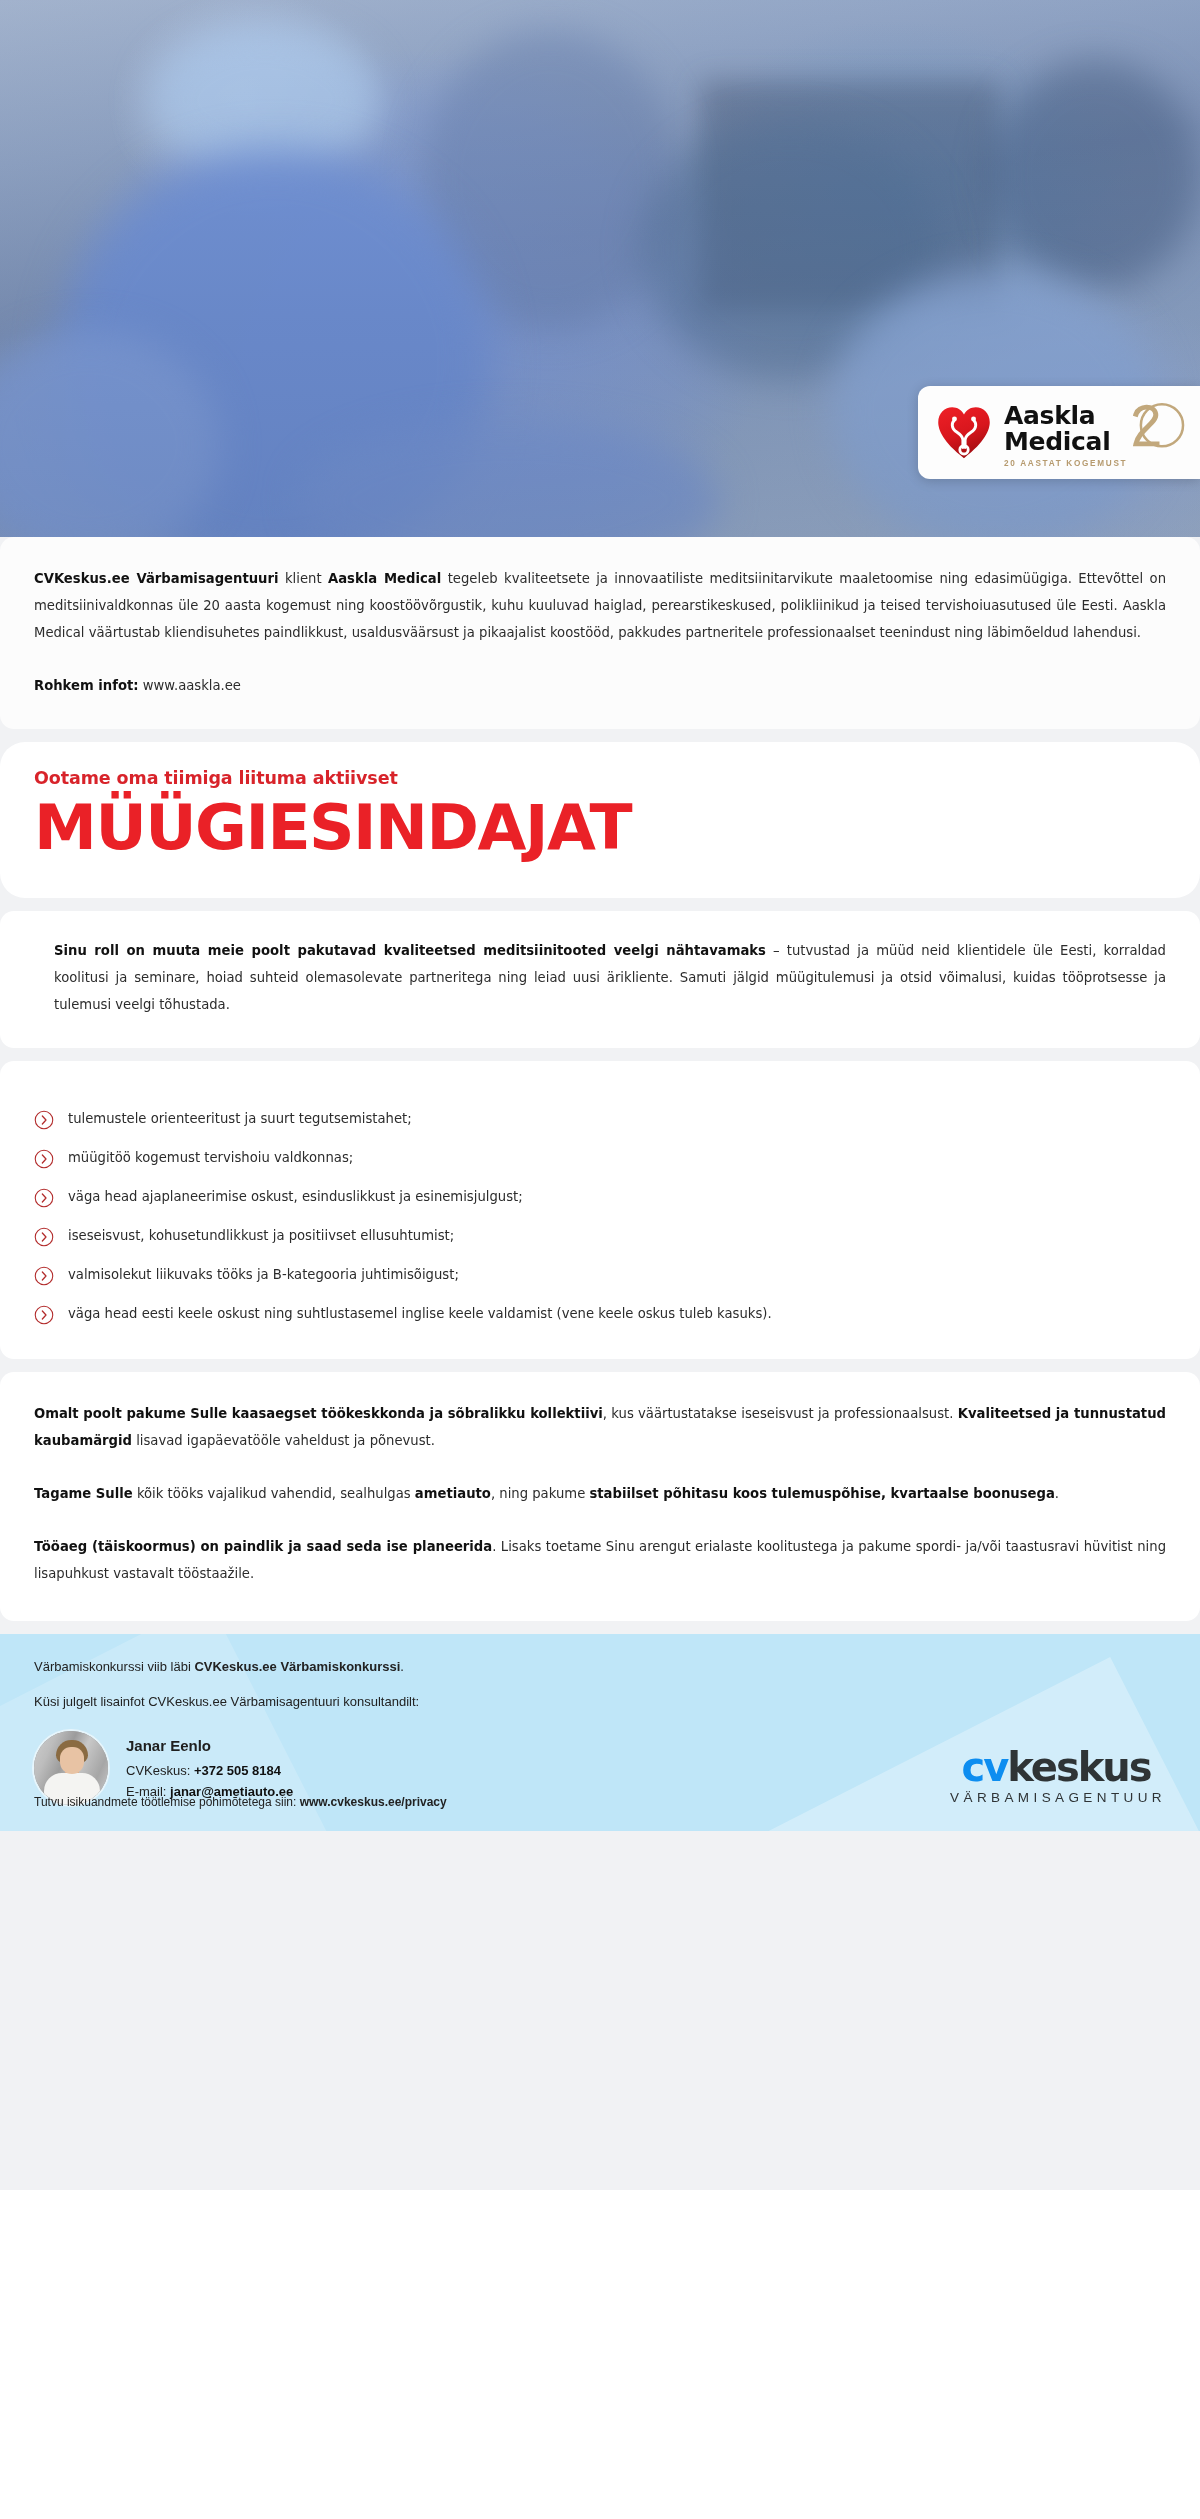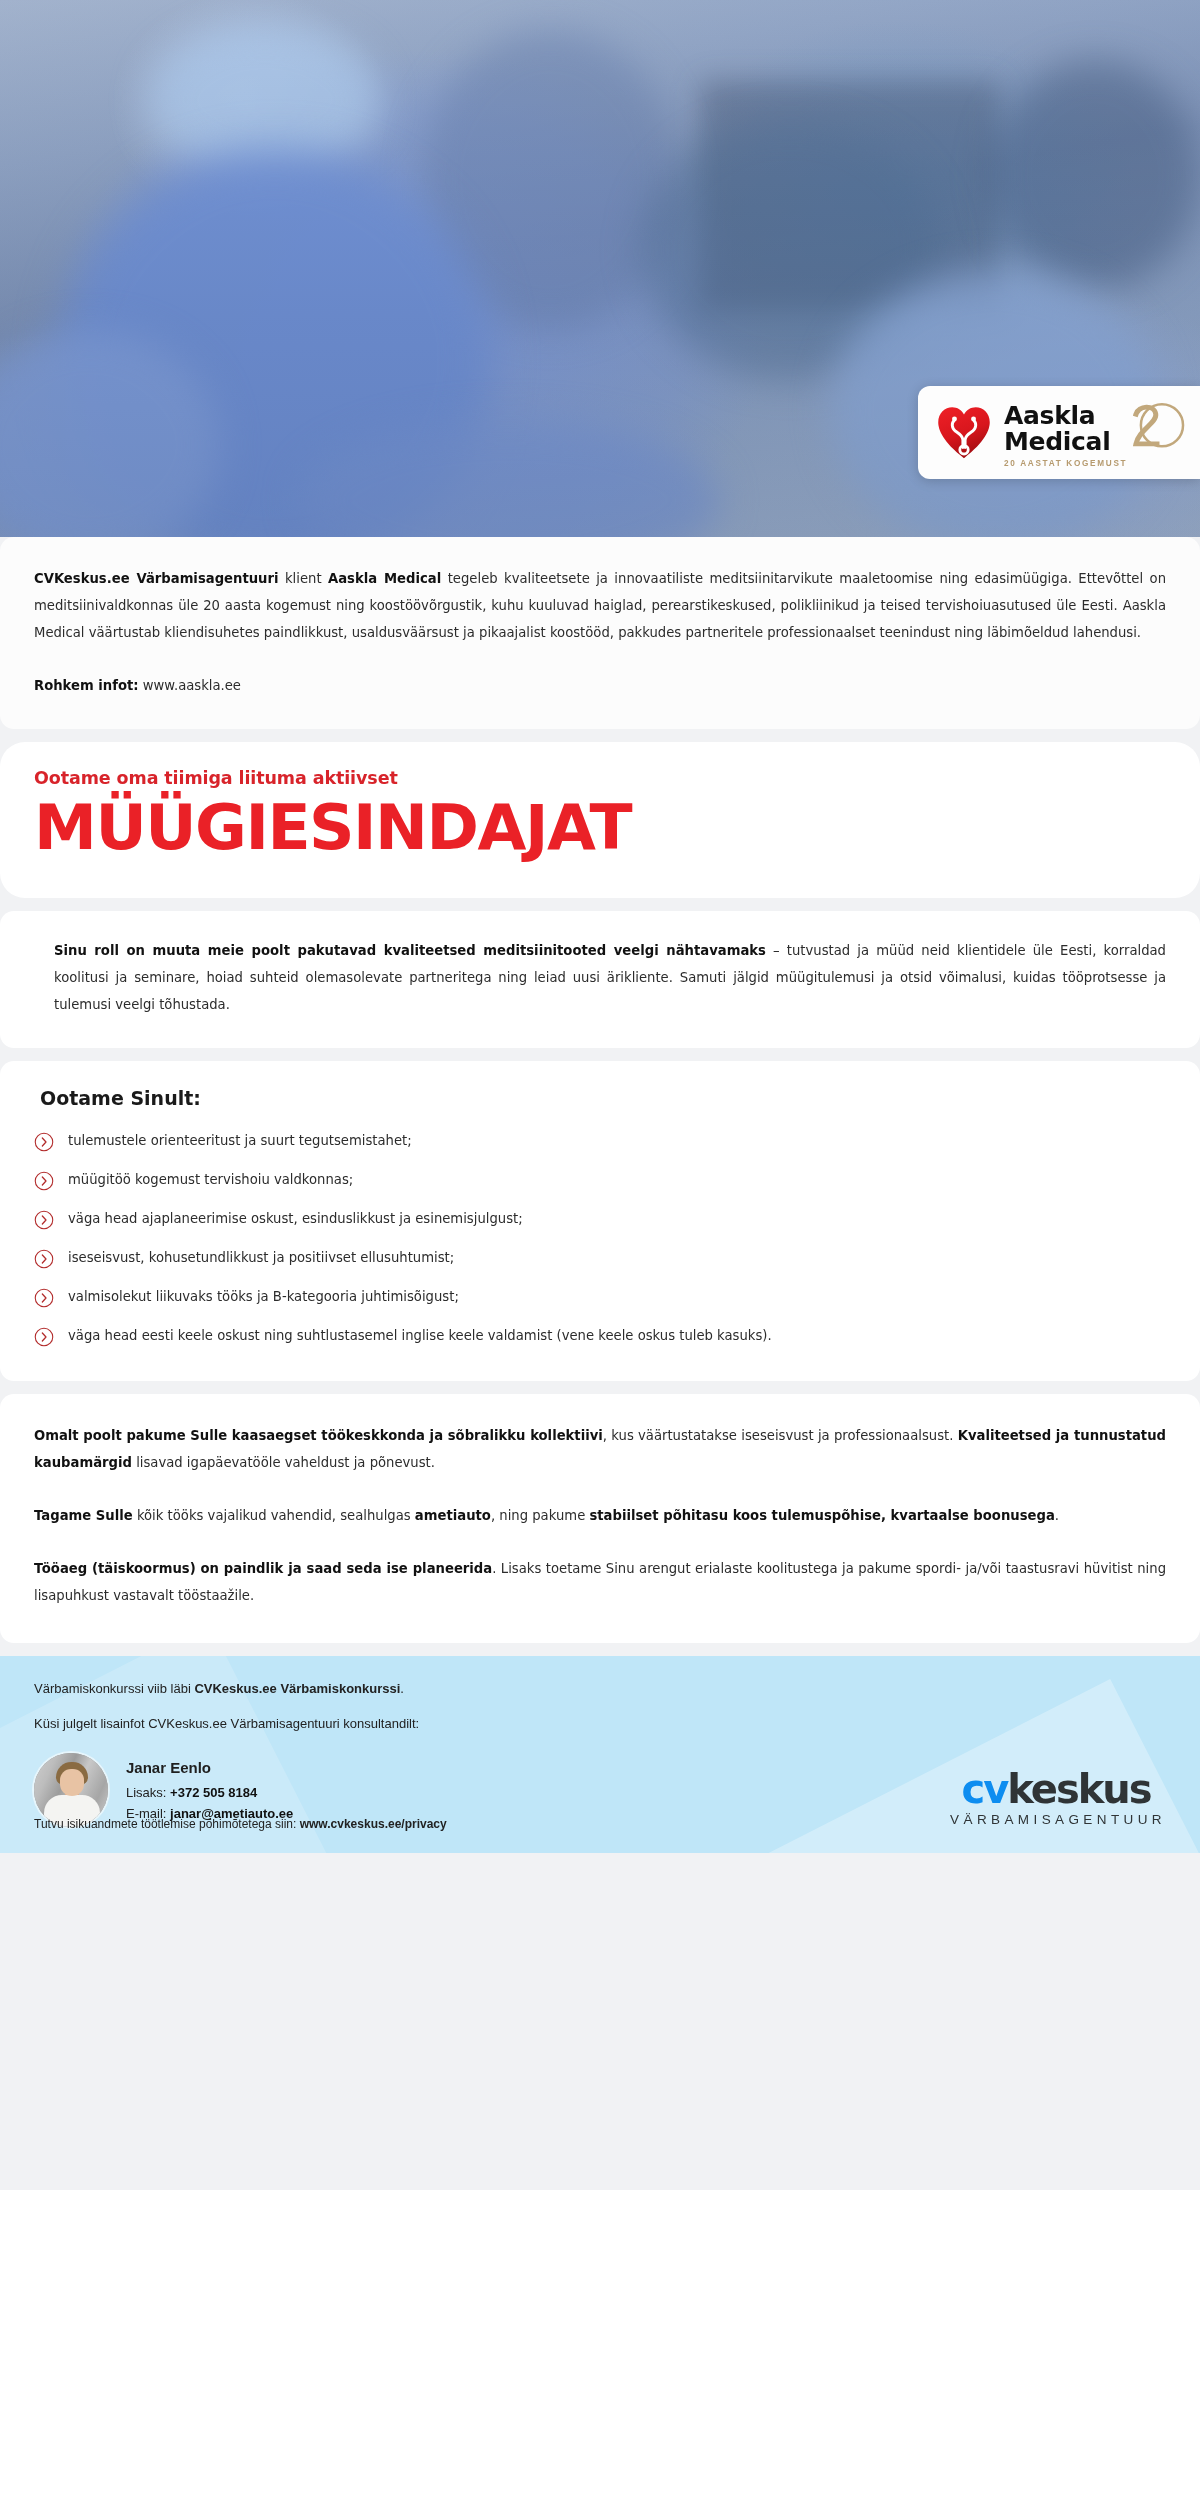--- a/index.html
+++ b/index.html
@@ -374,21 +374,20 @@
 
   <div class="card role-card">
     <p class="body">
       <strong>Sinu roll on muuta meie poolt pakutavad kvaliteetsed meditsiinitooted veelgi nähtavamaks</strong><span> – tutvustad ja müüd neid klientidele üle Eesti, korraldad koolitusi ja seminare, hoiad suhteid olemasolevate partneritega ning leiad uusi ärikliente. Samuti jälgid müügitulemusi ja otsid võimalusi, kuidas tööprotsesse ja tulemusi veelgi tõhustada.</span>
     </p>
   </div>
 
   <div class="gap"></div>
 
   <div class="card exp-card">
-    <div class="exp-head">Ootame Sinult:</div>
     <ul class="bullets">
       <li>
         <svg class="chev" viewBox="0 0 24 24">
           <circle cx="12" cy="12" r="10.5" fill="none" stroke="#b22b2b" stroke-width="1.3"></circle>
           <path d="M10 7.2 L 14.4 12 L 10 16.8" fill="none" stroke="#b22b2b" stroke-width="1.5" stroke-linecap="round" stroke-linejoin="round"></path>
         </svg>
         <span class="bullet-text">tulemustele orienteeritust ja suurt tegutsemistahet;</span>
       </li>
       <li>
         <svg class="chev" viewBox="0 0 24 24">
@@ -459,21 +458,21 @@
           <div class="av-bg"></div>
           <div class="av-body"></div>
           <div class="av-neck"></div>
           <div class="av-collar"></div>
           <div class="av-hair"></div>
           <div class="av-face"></div>
         </div>
         <div class="contact-lines">
           <div class="c-name">Janar Eenlo</div>
           <div class="c-row">
-            <span>Lisaks: </span><b>+372 505 8184</b>
+            <span>CVKeskus: </span><b>+372 505 8184</b>
           </div>
           <div class="c-row">
             <span>E-mail: </span><b>janar@ametiauto.ee</b>
           </div>
         </div>
       </div>
     </div>
 
     <div class="privacy">
       <span>Tutvu isikuandmete töötlemise põhimõtetega siin: </span><b>www.cvkeskus.ee/privacy</b>

